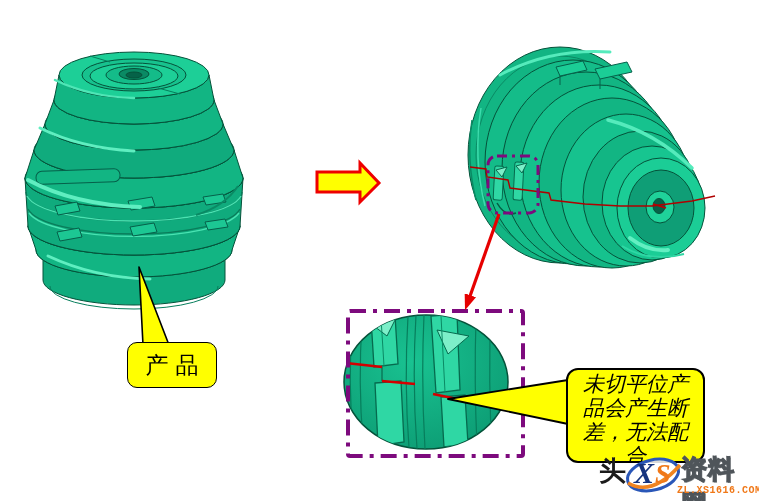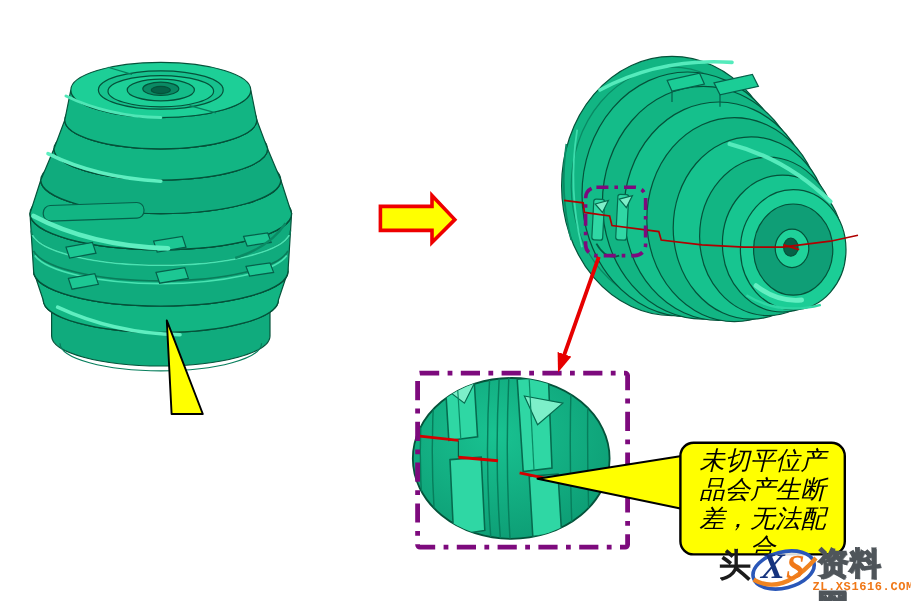--- a/index.html
+++ b/index.html
@@ -195,20 +195,23 @@
     </g>
 
     <rect x="348" y="311" width="175" height="145" rx="2" fill="none" stroke="#7d0a7d" stroke-width="4" stroke-dasharray="16 7 4 7"></rect>
 
     <line x1="499" y1="214" x2="469" y2="299" stroke="#e60000" stroke-width="3.2" marker-end="url(#arrowR)"></line>
 
     <polygon points="143,345 169,345 139,267" fill="#ffff00" stroke="#000" stroke-width="1.6" stroke-linejoin="round"></polygon>
     <polygon points="568,380 448,399 568,424" fill="#ffff00" stroke="#000" stroke-width="1.8" stroke-linejoin="round"></polygon>
   </svg>
 
+  <div class="callout-box product-box">
+    <span>产品</span>
+  </div>
 
   <div class="callout-box defect-box">
     <span class="defect-text">未切平位产品会产生断差，无法配合</span>
   </div>
 
   <div class="watermark">
     <span class="wm-char">头</span>
     <svg class="wm-swoosh" width="60" height="44" viewBox="0 0 60 44">
       <ellipse cx="29" cy="22" rx="26" ry="15" fill="#ffffff" fill-opacity="0.85" stroke="#2a57b8" stroke-width="3" transform="rotate(-14 29 22)"></ellipse>
       <path d="M4,30 Q28,44 56,12" fill="none" stroke="#f08421" stroke-width="3.5"></path>

